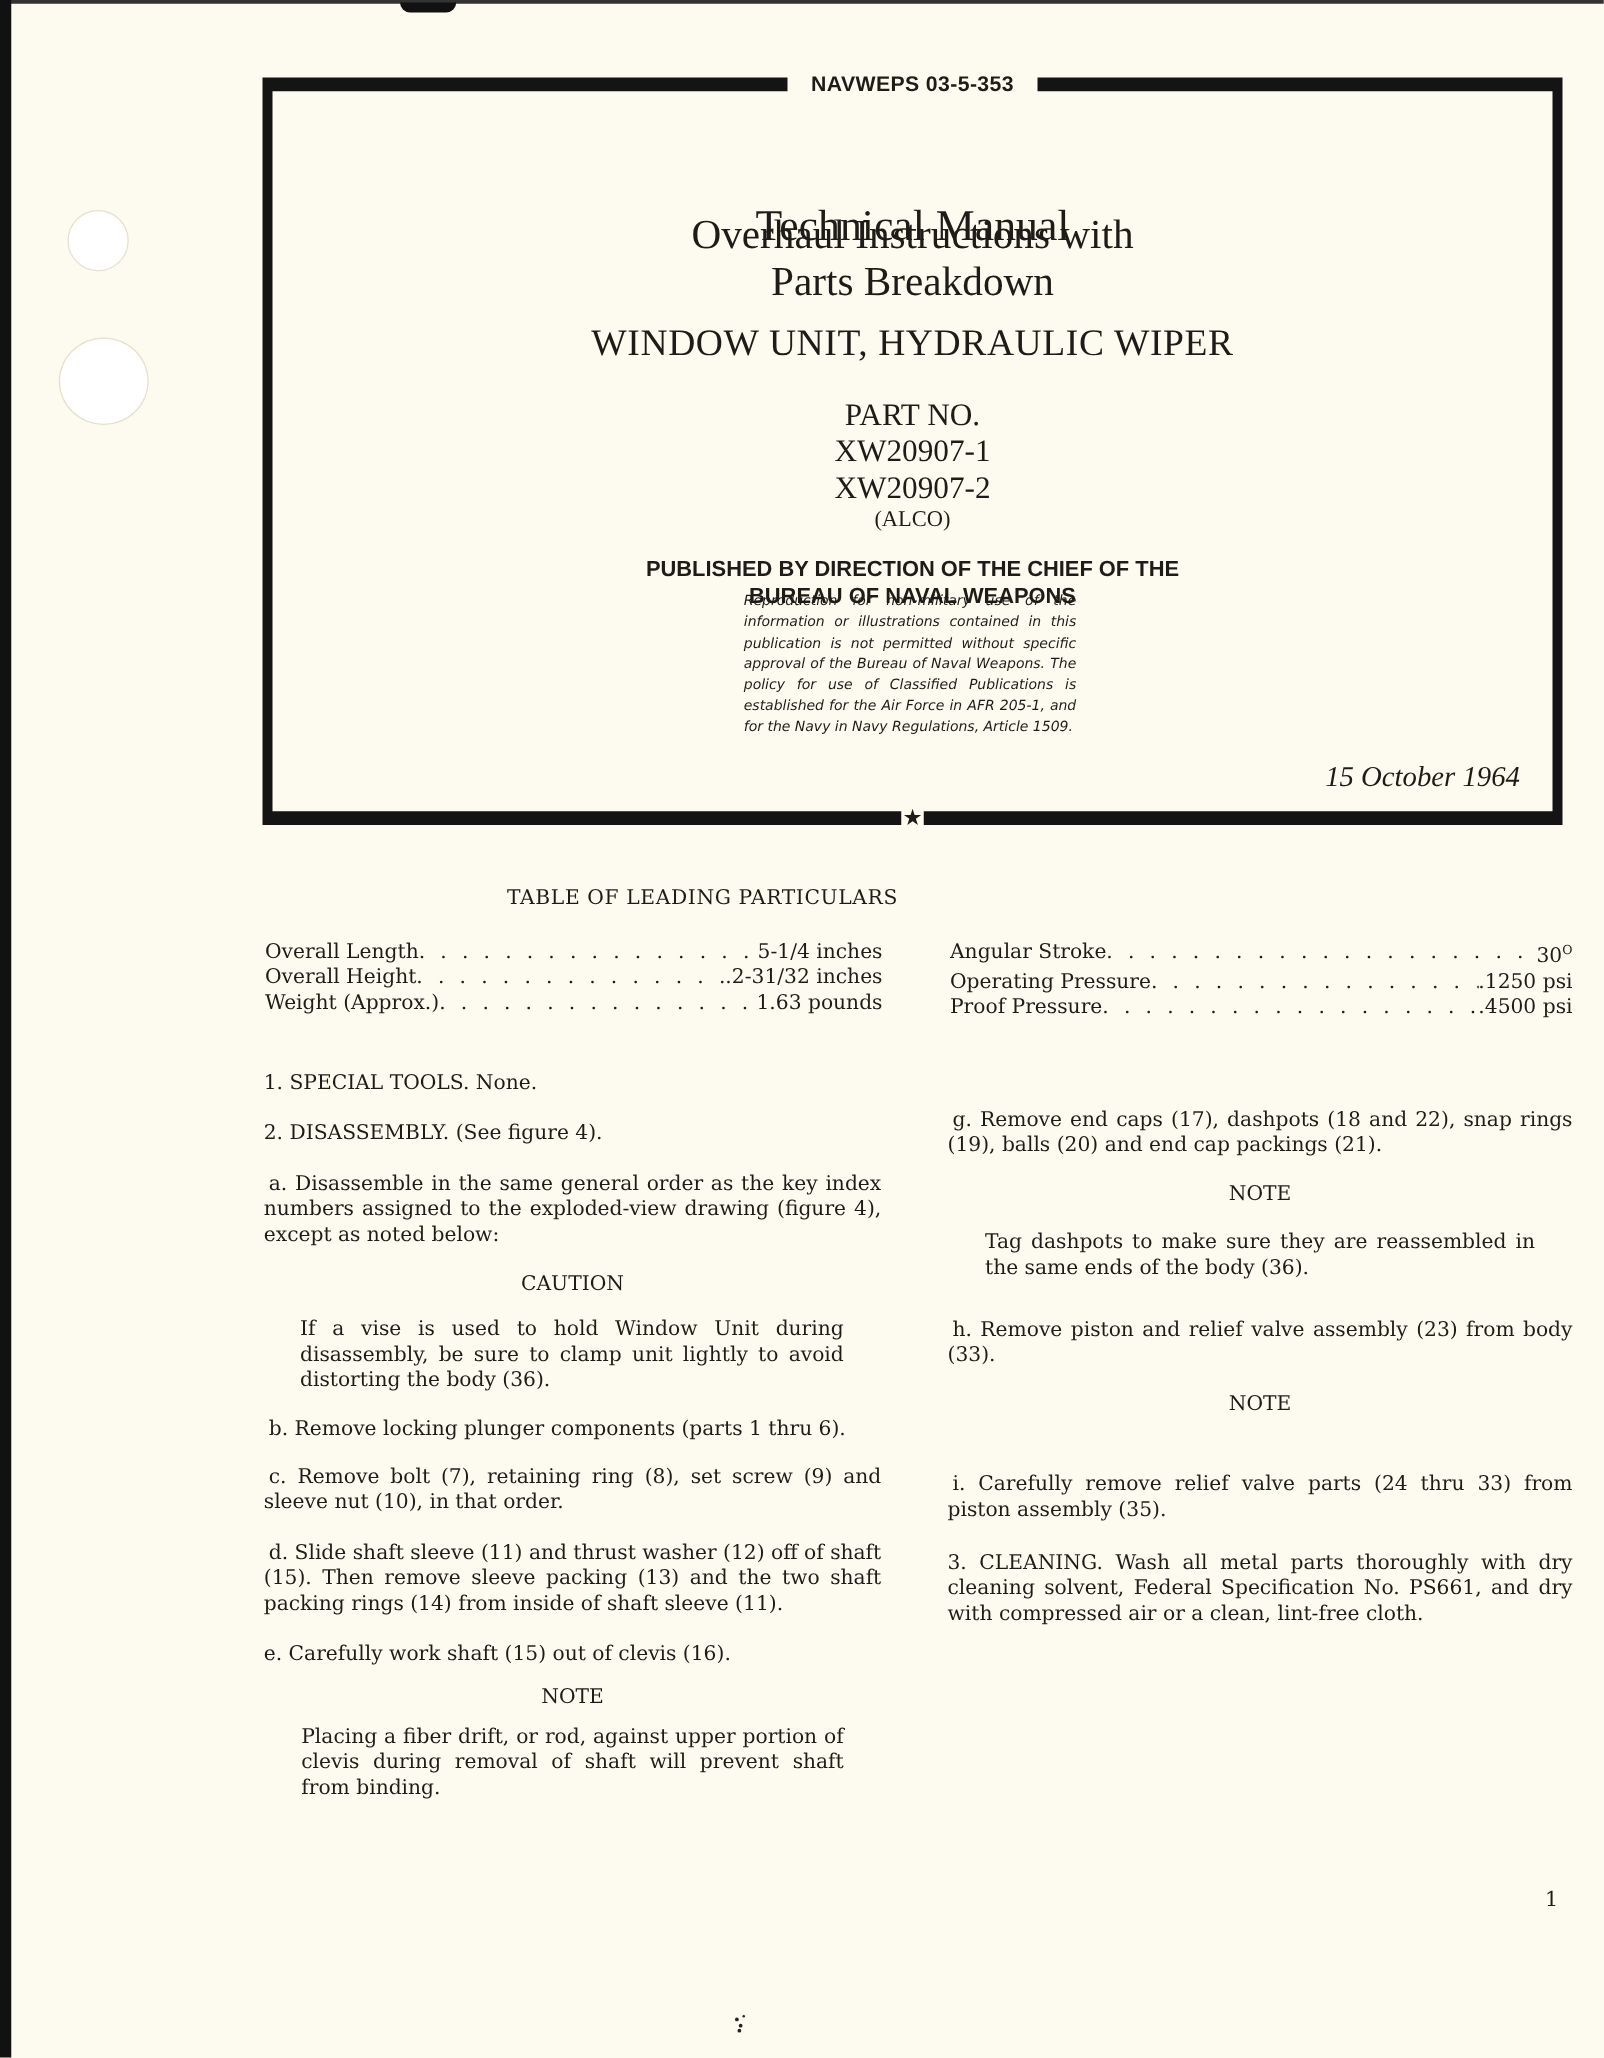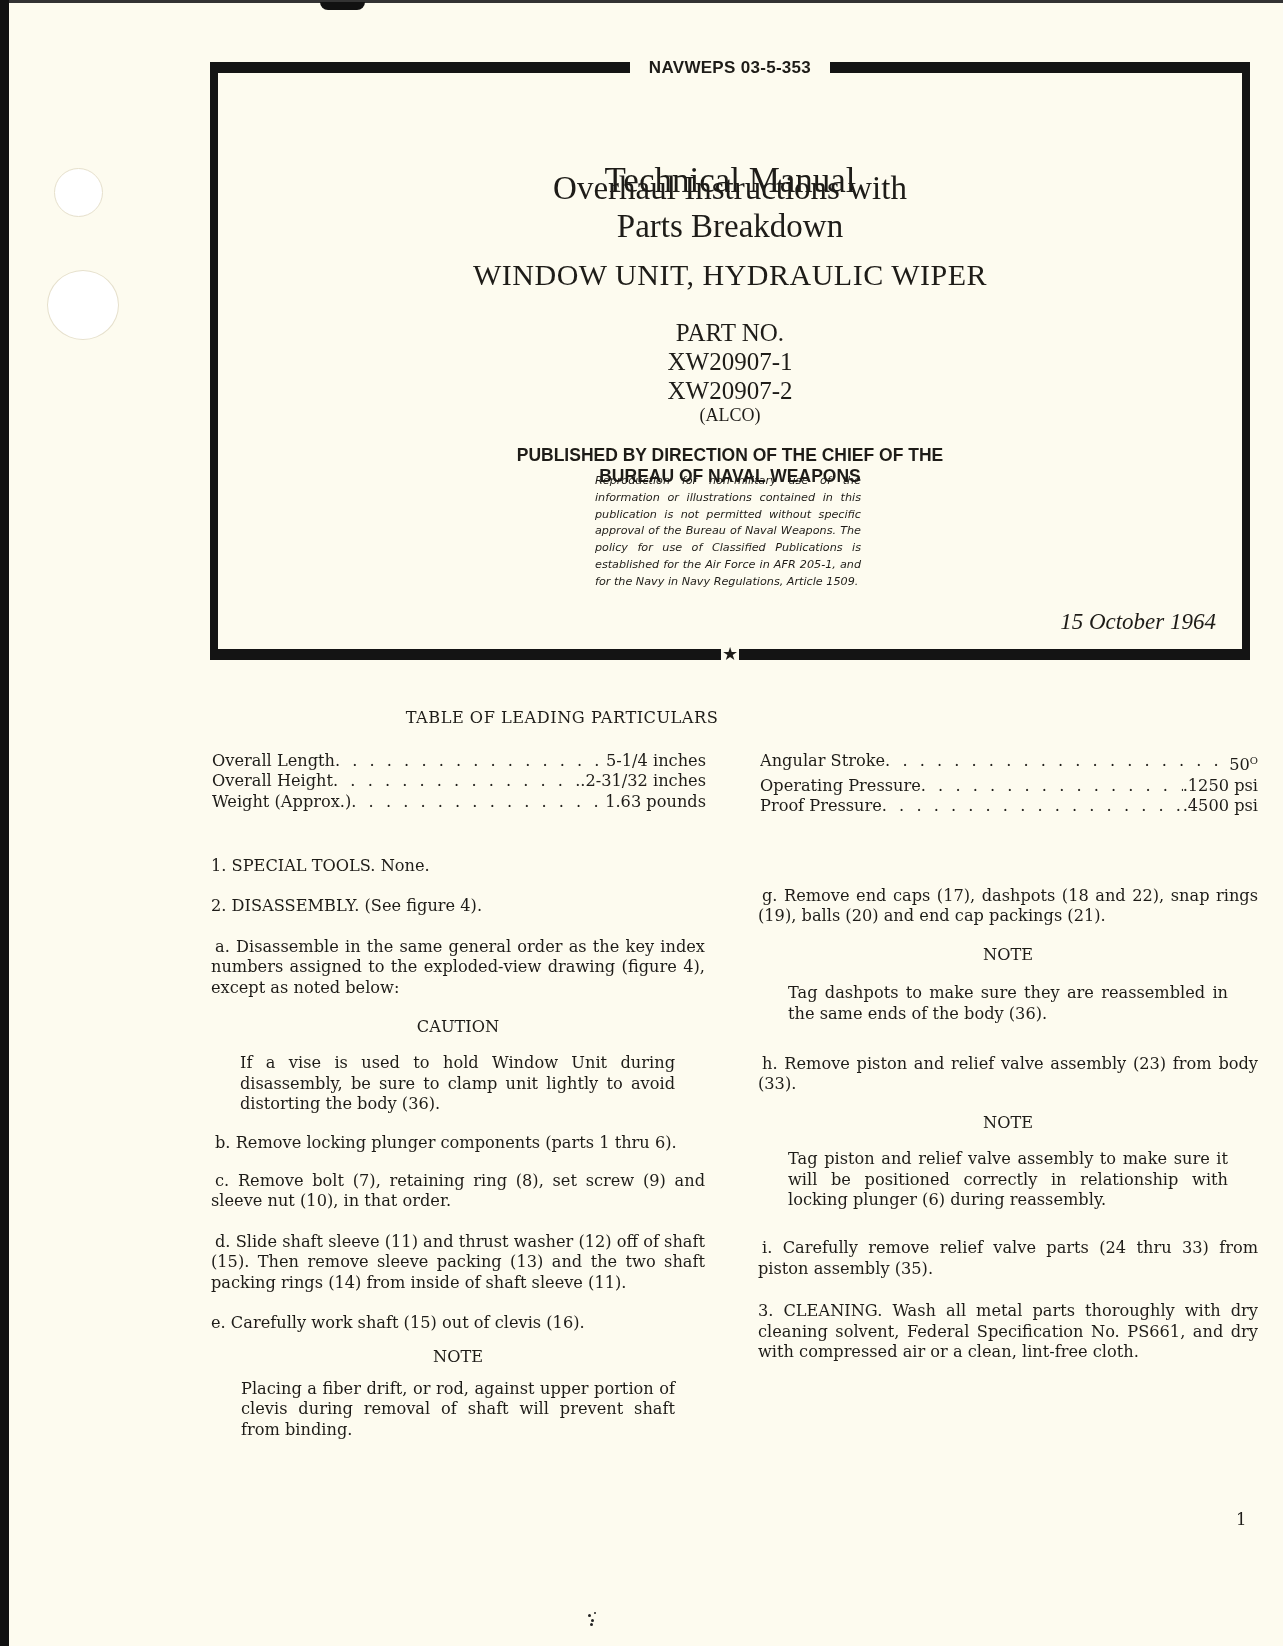--- a/index.html
+++ b/index.html
@@ -126,21 +126,21 @@
     <span class="lp-label">Weight (Approx.)</span>
     <span class="lp-dots">. . . . . . . . . . . . . . . . . . . . . . . . . . . . . . .</span>
     <span class="lp-value">1.63 pounds</span>
   </div>
 </div>
 
 <div class="lp-col lp-right">
   <div class="lp-row">
     <span class="lp-label">Angular Stroke</span>
     <span class="lp-dots">. . . . . . . . . . . . . . . . . . . . . . . . . . . . . . .</span>
-    <span class="lp-value"><span>50</span><sup>O</sup></span>
+    <span class="lp-value"><span>30</span><sup>O</sup></span>
   </div>
   <div class="lp-row">
     <span class="lp-label">Operating Pressure</span>
     <span class="lp-dots">. . . . . . . . . . . . . . . . . . . . . . . . . . . . . . .</span>
     <span class="lp-value">.1250 psi</span>
   </div>
   <div class="lp-row">
     <span class="lp-label">Proof Pressure</span>
     <span class="lp-dots">. . . . . . . . . . . . . . . . . . . . . . . . . . . . . . .</span>
     <span class="lp-value">.4500 psi</span>
@@ -176,21 +176,20 @@
   <p class="para indent">g.  Remove end caps (17), dashpots (18 and 22), snap rings (19), balls (20) and end cap packings (21).</p>
   <div style="height:18px"></div>
   <p class="heading-note">NOTE</p>
   <div style="height:18px"></div>
   <p class="note-body">Tag dashpots to make sure they are reassembled in the same ends of the body (36).</p>
   <div style="height:30px"></div>
   <p class="para indent">h.  Remove piston and relief valve assembly (23) from body (33).</p>
   <div style="height:18px"></div>
   <p class="heading-note">NOTE</p>
   <div style="height:16px"></div>
-  <p class="note-body">Tag piston and relief valve assembly to make sure it will be positioned correctly in relationship with locking plunger (6) during reassembly.</p>
   <div style="height:28px"></div>
   <p class="para indent">i.  Carefully remove relief valve parts (24 thru 33) from piston assembly (35).</p>
   <div style="height:22px"></div>
   <p class="para">3.  CLEANING.  Wash all metal parts thoroughly with dry cleaning solvent, Federal Specification No. PS661, and dry with compressed air or a clean, lint-free cloth.</p>
 </div>
 
 <div class="page-num">1</div>
 
 <div class="bottom-spec">
   <i style="left:2px;top:4px"></i>

